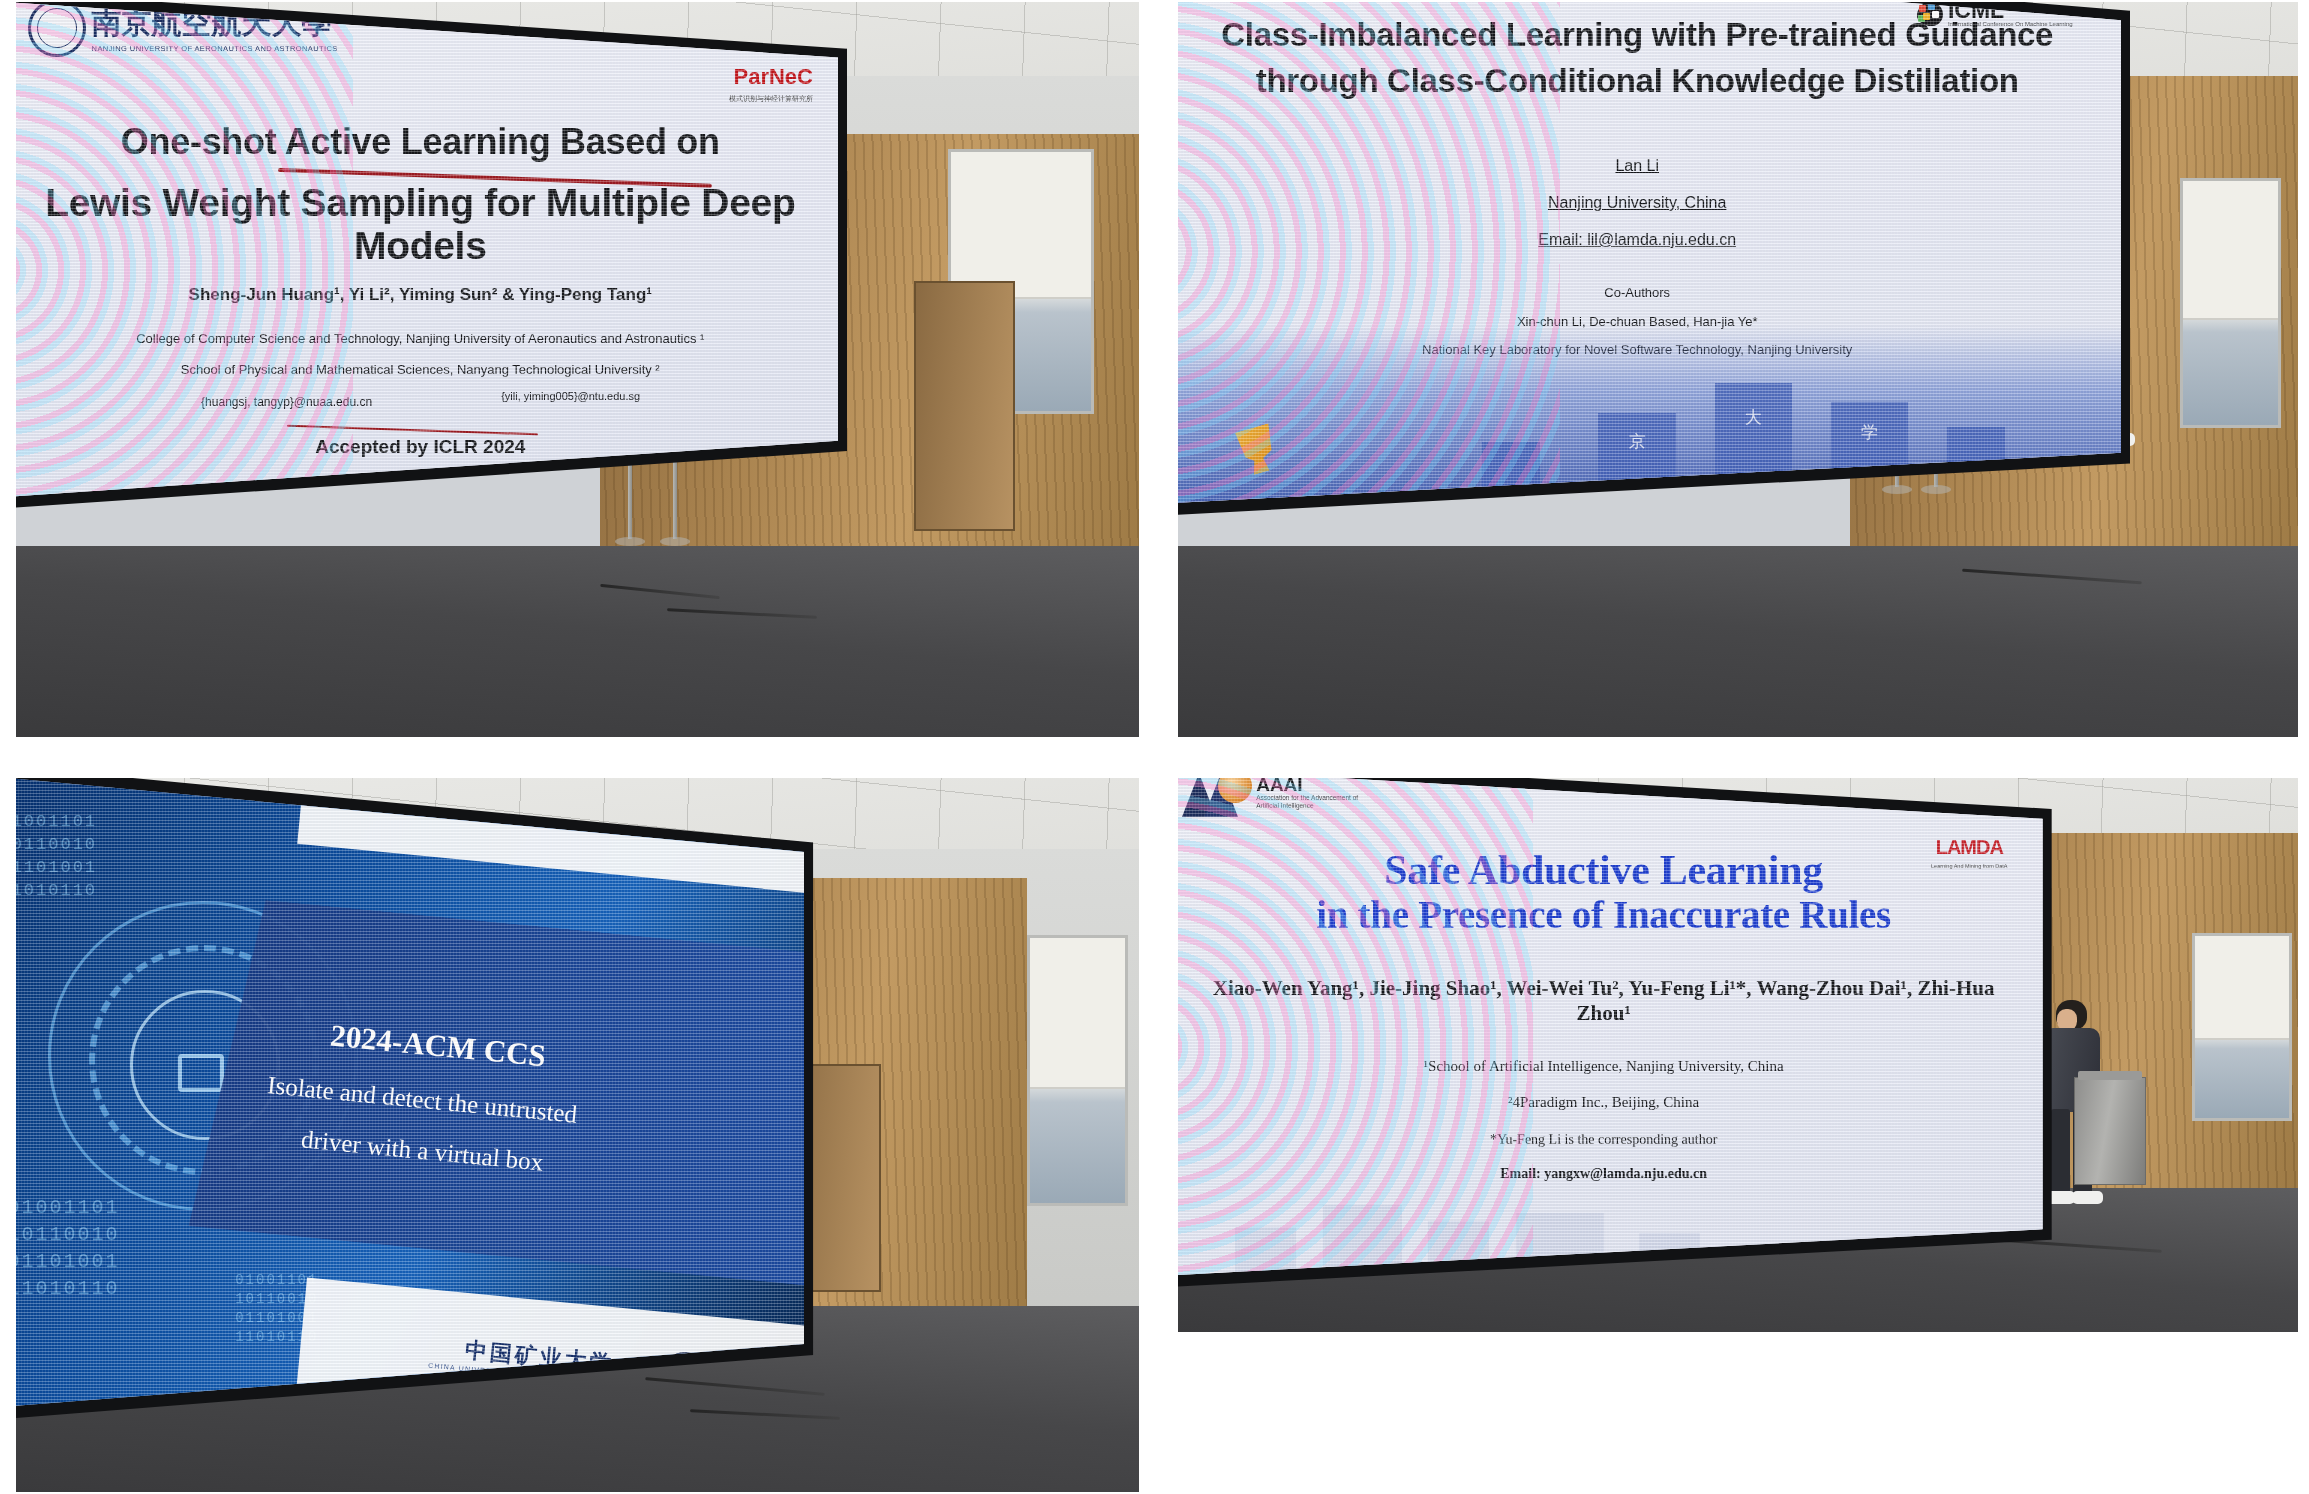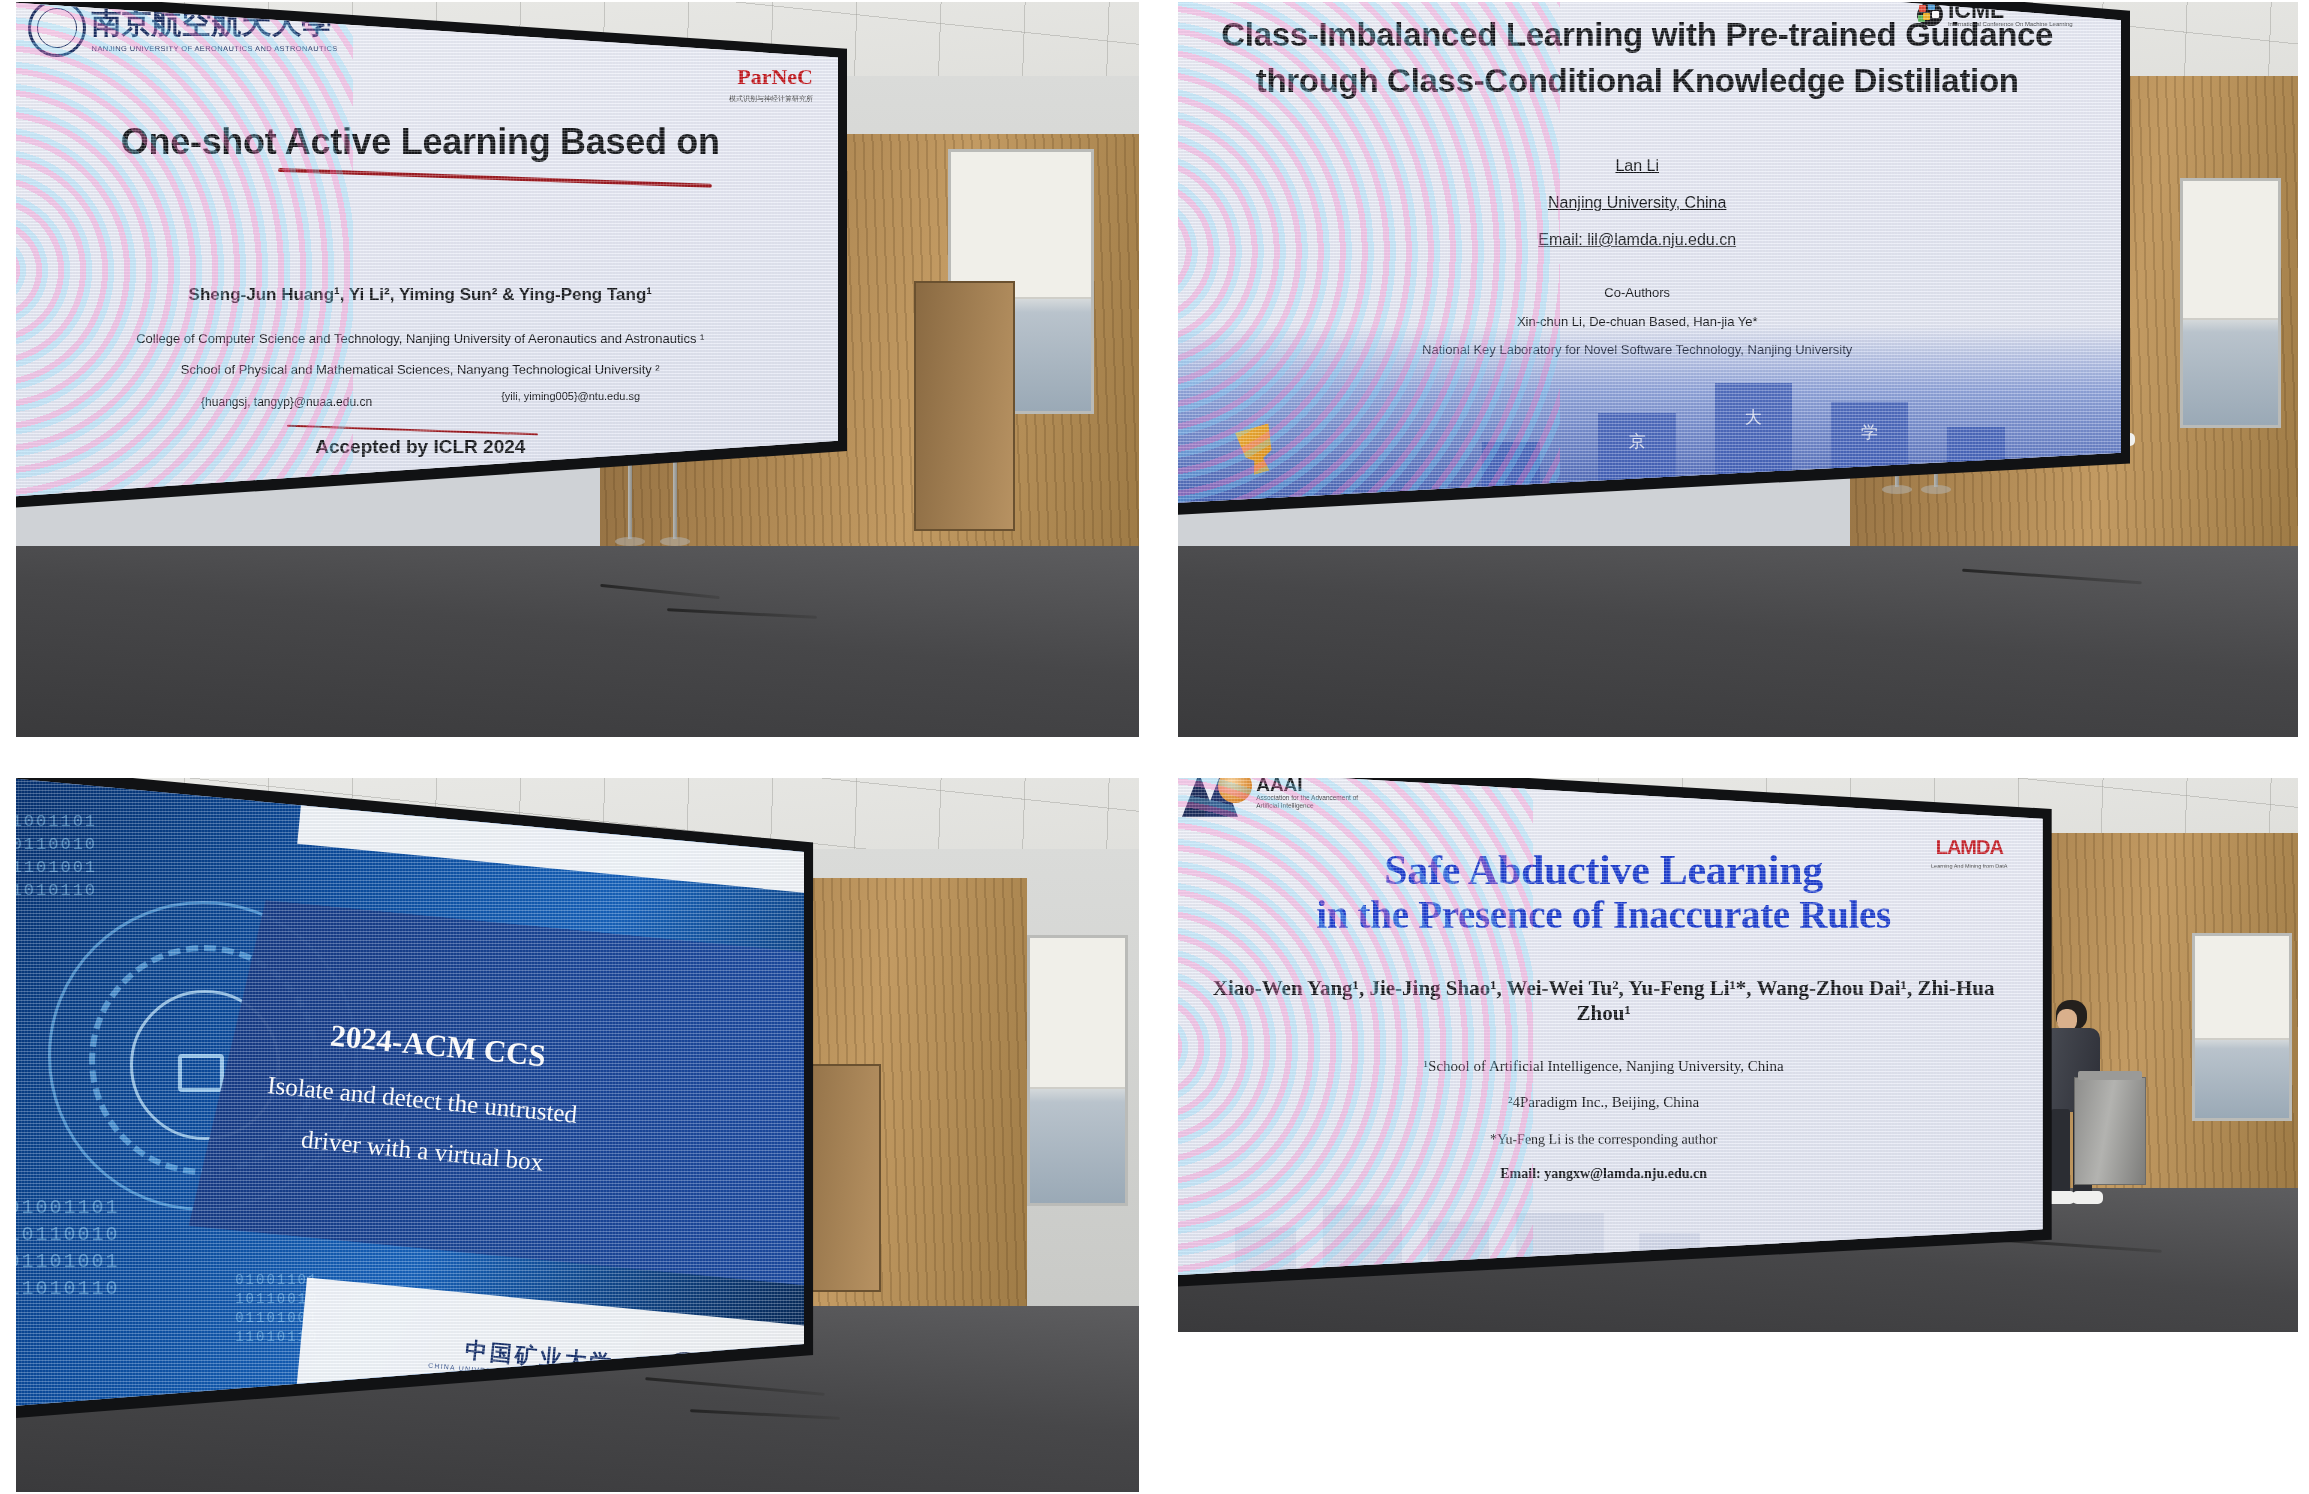--- a/index.html
+++ b/index.html
@@ -144,21 +144,21 @@
     width: 58px; height: 58px; border-radius: 50%;
     border: 3px solid #1b2f63; position: relative;
     background: radial-gradient(circle, #f2f3f8 60%, #e3e6f1 100%);
   }
   .nuaa-seal::after {
     content: ""; position: absolute; inset: 6px; border-radius: 50%;
     border: 1px solid #1b2f63;
   }
   .nuaa-cn { font-family: "DejaVu Sans", sans-serif; font-weight: 700; color: #1b2f63; }
   .nuaa-en { font-family: "Liberation Sans", sans-serif; color: #1b2f63; letter-spacing: .4px; }
-  .parnec { font-weight: 800; color: #c4161c; font-family: Liberation Serif, serif; }
+  .parnec { font-weight: 800; color: #c4161c; font-family: Liberation Sans, sans-serif; }
   .parnec-cn { color: #3a3a3a; font-family: "DejaVu Sans", sans-serif; }
   .icml-wrap { display: flex; align-items: center; gap: 5px; }
   .icml-blob {
     width: 26px; height: 24px; background: #17181c;
     border-radius: 52% 46% 44% 56% / 56% 52% 48% 44%;
     position: relative;
   }
   .icml-blob::before {
     content: ""; position: absolute; left: 2px; top: 3px; width: 7px; height: 7px;
     background: #e24a3a; border-radius: 1px;
@@ -308,20 +308,21 @@
             </div>
           </div>
 
           <div class="logo-box" style="right:3%;top:15%;flex-direction:column;align-items:flex-end;">
             <div class="parnec" style="font-size:22px;line-height:1;">ParNeC</div>
             <div class="parnec-cn" style="font-size:7px;">模式识别与神经计算研究所</div>
           </div>
 
           <div class="s-title" style="top:26%;font-size:36px;">One-shot Active Learning Based on</div>
           <div class="red-rule" style="left:33%;top:36.5%;width:52%;transform:rotate(2.1deg);"></div>
+          <div class="s-title" style="top:37.5%;font-size:39px;">Lewis Weight Sampling for Multiple Deep Models</div>
 
           <div class="s-line" style="top:58%;font-size:17px;font-weight:700;">Sheng-Jun Huang¹, Yi Li², Yiming Sun² &amp; Ying-Peng Tang¹</div>
           <div class="s-line" style="top:67%;font-size:13px;">College of Computer Science and Technology, Nanjing University of Aeronautics and Astronautics ¹</div>
           <div class="s-line" style="top:73%;font-size:13px;">School of Physical and Mathematical Sciences, Nanyang Technological University ²</div>
           <div class="s-line" style="top:79.5%;font-size:12px;left:-16%;">{huangsj, tangyp}@nuaa.edu.cn</div>
           <div class="s-line" style="top:78.5%;font-size:11px;left:18%;">{yili, yiming005}@ntu.edu.sg</div>
 
           <div class="red-rule" style="left:34%;top:86%;width:30%;height:2px;transform:rotate(2deg);"></div>
           <div class="s-line" style="top:87.5%;font-size:19px;font-weight:800;">Accepted by ICLR 2024</div>
         </div>

